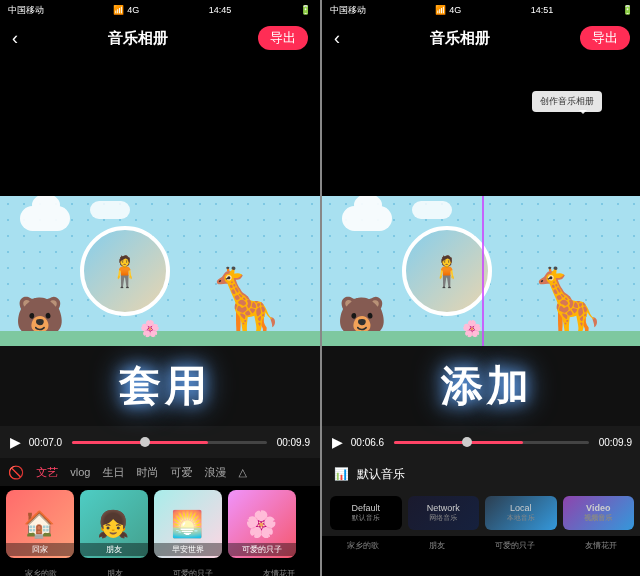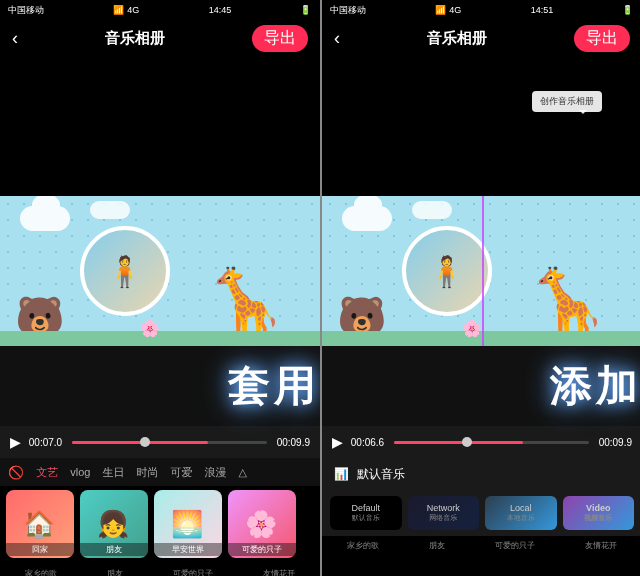--- a/index.html
+++ b/index.html
@@ -49,21 +49,21 @@
     .header-title {
       color: #fff;
       font-size: 15px;
       font-weight: bold;
     }
     .export-btn {
       background: #ff2d55;
       color: #fff;
       border-radius: 14px;
       padding: 3px 12px;
-      font-size: 16px;
+      font-size: 13px;
     }
 
     
     .video-preview {
       width: 320px;
       height: 140px;
       background: #000;
     }
 
     
@@ -154,21 +154,21 @@
       font-size: 16px;
     }
 
     
     .action-overlay {
       width: 320px;
       height: 80px;
       background: #111;
       display: flex;
       align-items: center;
-      justify-content: flex-end;
+      justify-content: center;
       padding-left: 10px;
     }
     .action-text-cn {
       font-size: 42px;
       font-weight: 900;
       color: #fff;
       text-shadow: 0 0 15px #6af, 0 0 30px #6af;
       letter-spacing: 4px;
     }
 

